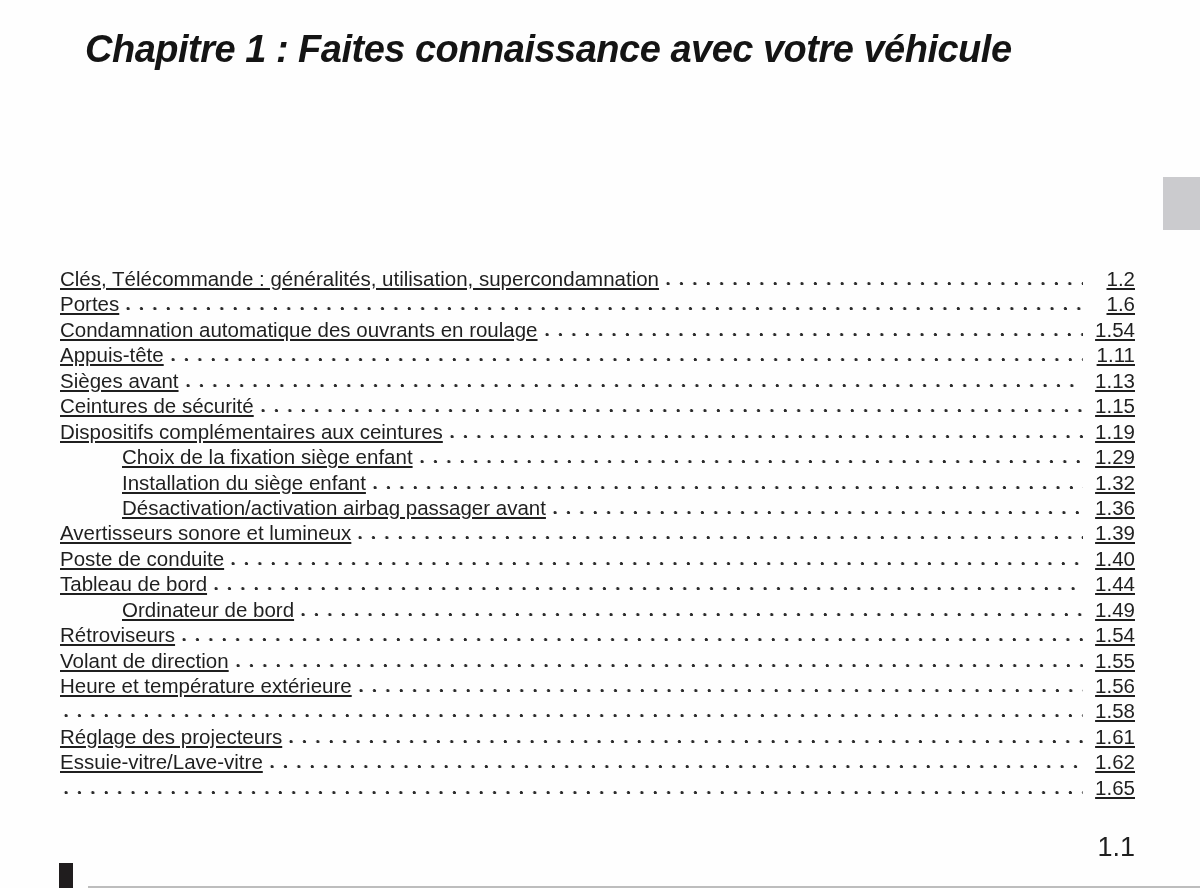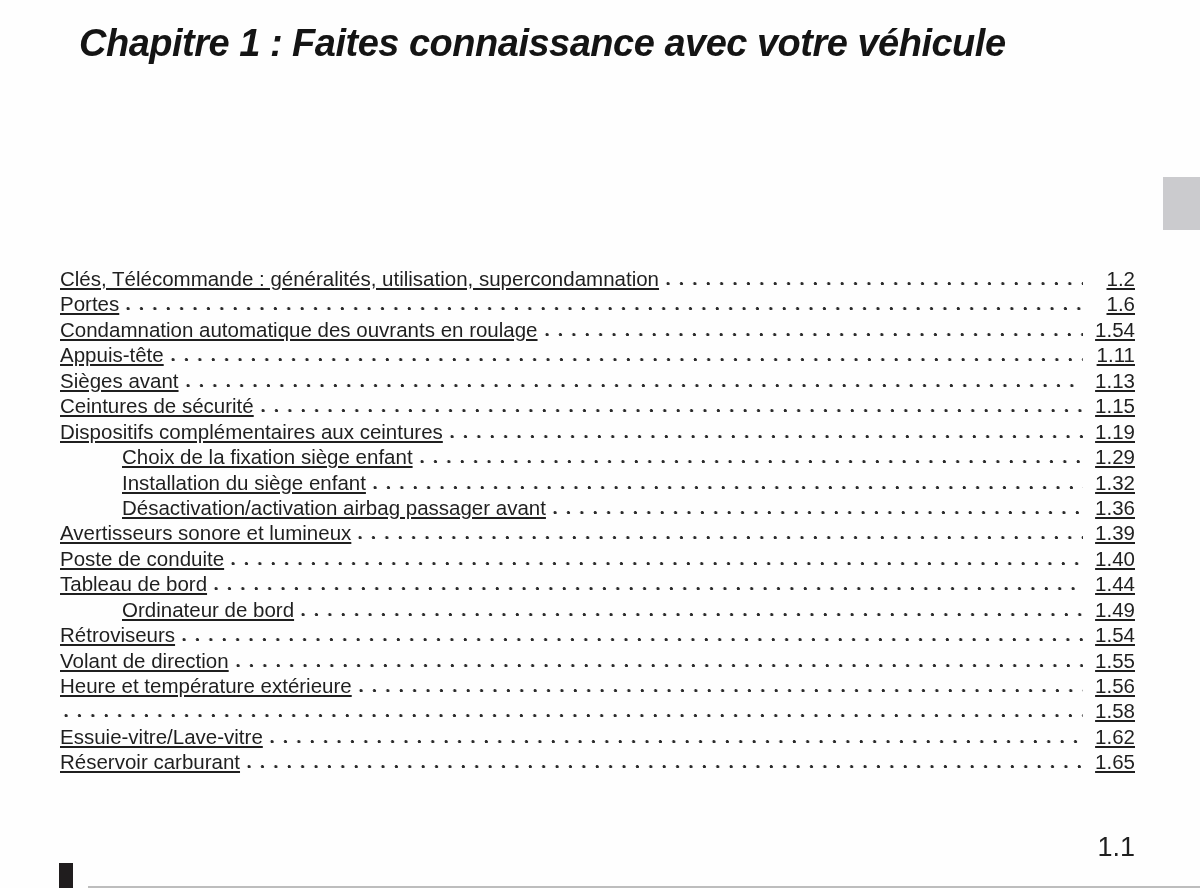--- a/index.html
+++ b/index.html
@@ -7,21 +7,21 @@
     width: 1200px; height: 888px;
     background: #fefefe;
     font-family: "Liberation Sans", sans-serif;
     color: var(--text, #1f1f1f);
     position: relative;
     overflow: hidden;
   }
   .title {
     position: absolute;
     left: 69px; top: 12px;
-    margin: 10px;
+    margin: 16px;
     font-size: 38px;
     font-weight: bold;
     font-style: italic;
     letter-spacing: -0.5px;
     white-space: nowrap;
     color: var(--title, #141414);
   }
   .chapter-tab {
     position: absolute;
     right: 0; top: 177px;
@@ -184,29 +184,33 @@
     <span class="toc-label">Heure et température extérieure</span>
     <span class="toc-dots"></span>
     <span class="toc-page">1.56</span>
   </div>
 
   <div class="toc-row">
     <span class="toc-dots"></span>
     <span class="toc-page">1.58</span>
   </div>
 
+  <div class="toc-row">
+    <span class="toc-label">Réglage des projecteurs</span>
+    <span class="toc-dots"></span>
+    <span class="toc-page">1.61</span>
+  </div>
 
   <div class="toc-row">
     <span class="toc-label">Essuie-vitre/Lave-vitre</span>
     <span class="toc-dots"></span>
     <span class="toc-page">1.62</span>
   </div>
 
   <div class="toc-row">
-    <span class="toc-label">Réservoir carburant</span>
     <span class="toc-dots"></span>
     <span class="toc-page">1.65</span>
   </div>
 </div>
 
   <div class="footer-page">1.1</div>
   <div class="footer-marker"></div>
   <div class="footer-rule"></div>
 </div>
 

